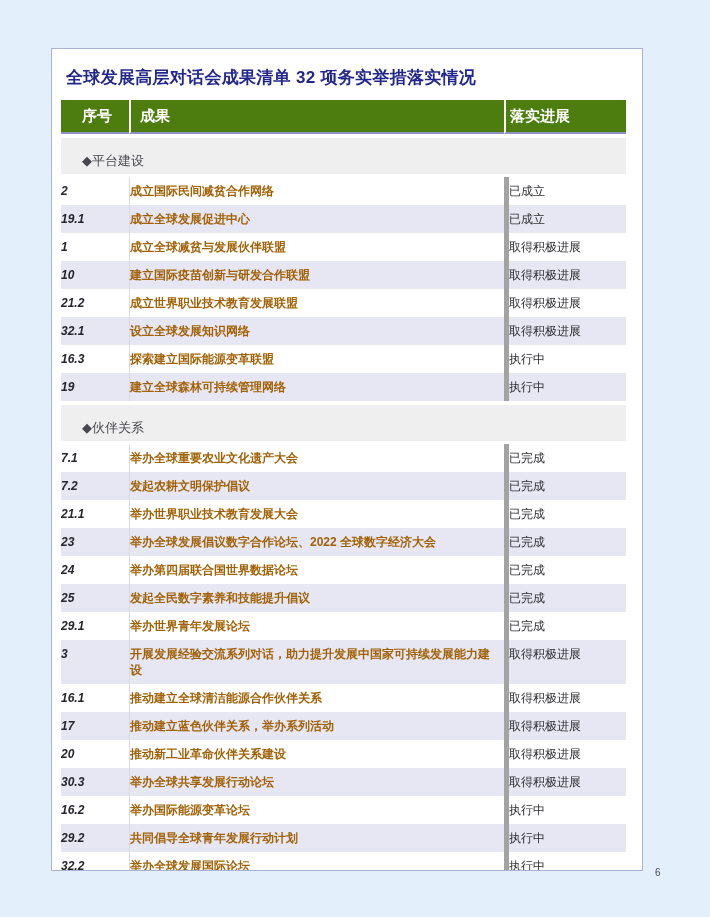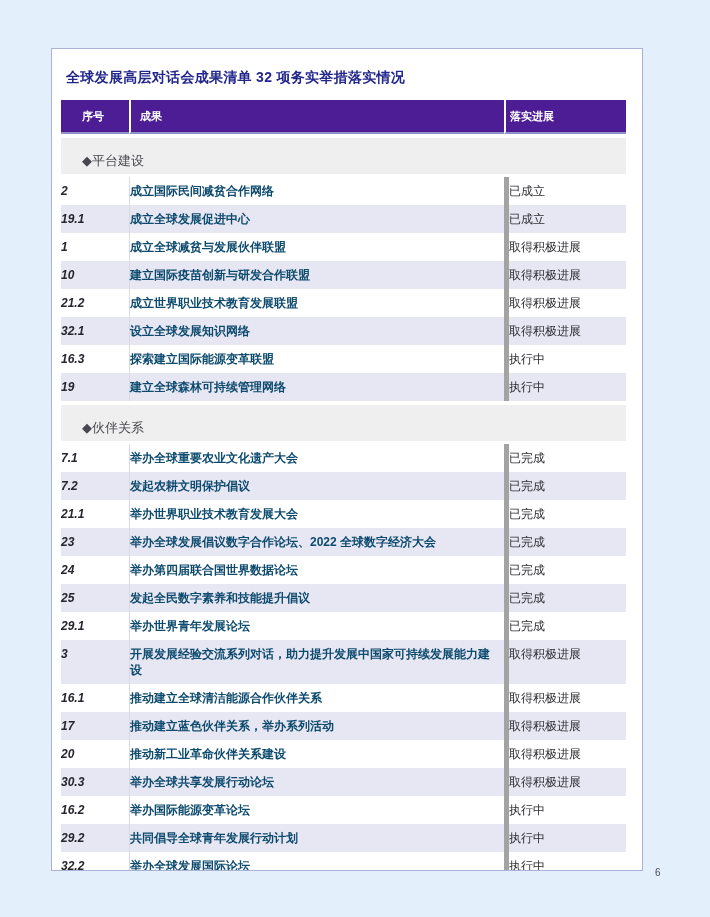--- a/index.html
+++ b/index.html
@@ -20,40 +20,40 @@
     top: 48px;
     width: 592px;
     height: 823px;
     box-sizing: border-box;
     background: #ffffff;
     border: 1px solid #a9b2d6;
     overflow: hidden;
   }
   .doc-title {
     margin: 19px 14px 13px 14px;
-    font-size: 14px;
+    font-size: 17px;
     line-height: 19px;
     font-weight: bold;
     color: #23278c;
     letter-spacing: 0.3px;
   }
   table.outcomes {
     border-collapse: separate;
     border-spacing: 0;
     table-layout: fixed;
     margin-left: 9px;
     width: 565px;
   }
   col.c-no     { width: 68px; }
   col.c-out    { width: 375px; }
   col.c-status { width: 122px; }
   thead th {
-    background: #4c1d95;
+    background: #4d7c0f;
     color: #ffffff;
-    font-size: 11px;
+    font-size: 15px;
     font-weight: bold;
     text-align: left;
     height: 32px;
     padding: 0;
     vertical-align: middle;
     border-bottom: 2px solid #8f91c6;
   }
   th.h-no     { padding-left: 21px; }
   th.h-out    { padding-left: 9px; border-left: 2px solid #ffffff; }
   th.h-status { padding-left: 4px; border-left: 2px solid #ffffff; }
@@ -78,21 +78,21 @@
   }
   td.cell-no {
     padding-left: 21px;
     font-style: italic;
     font-weight: bold;
     color: #26262e;
   }
   td.cell-outcome {
     padding-left: 16px;
     font-weight: bold;
-    color: #0c4a6e;
+    color: #a16207;
     border-left: 1px solid #d9d9e2;
   }
   td.cell-status {
     padding-left: 19px;
     color: #2e2e33;
     border-left: 5px solid #a3a3a3;
   }
   .page-number {
     position: absolute;
     left: 655px;

